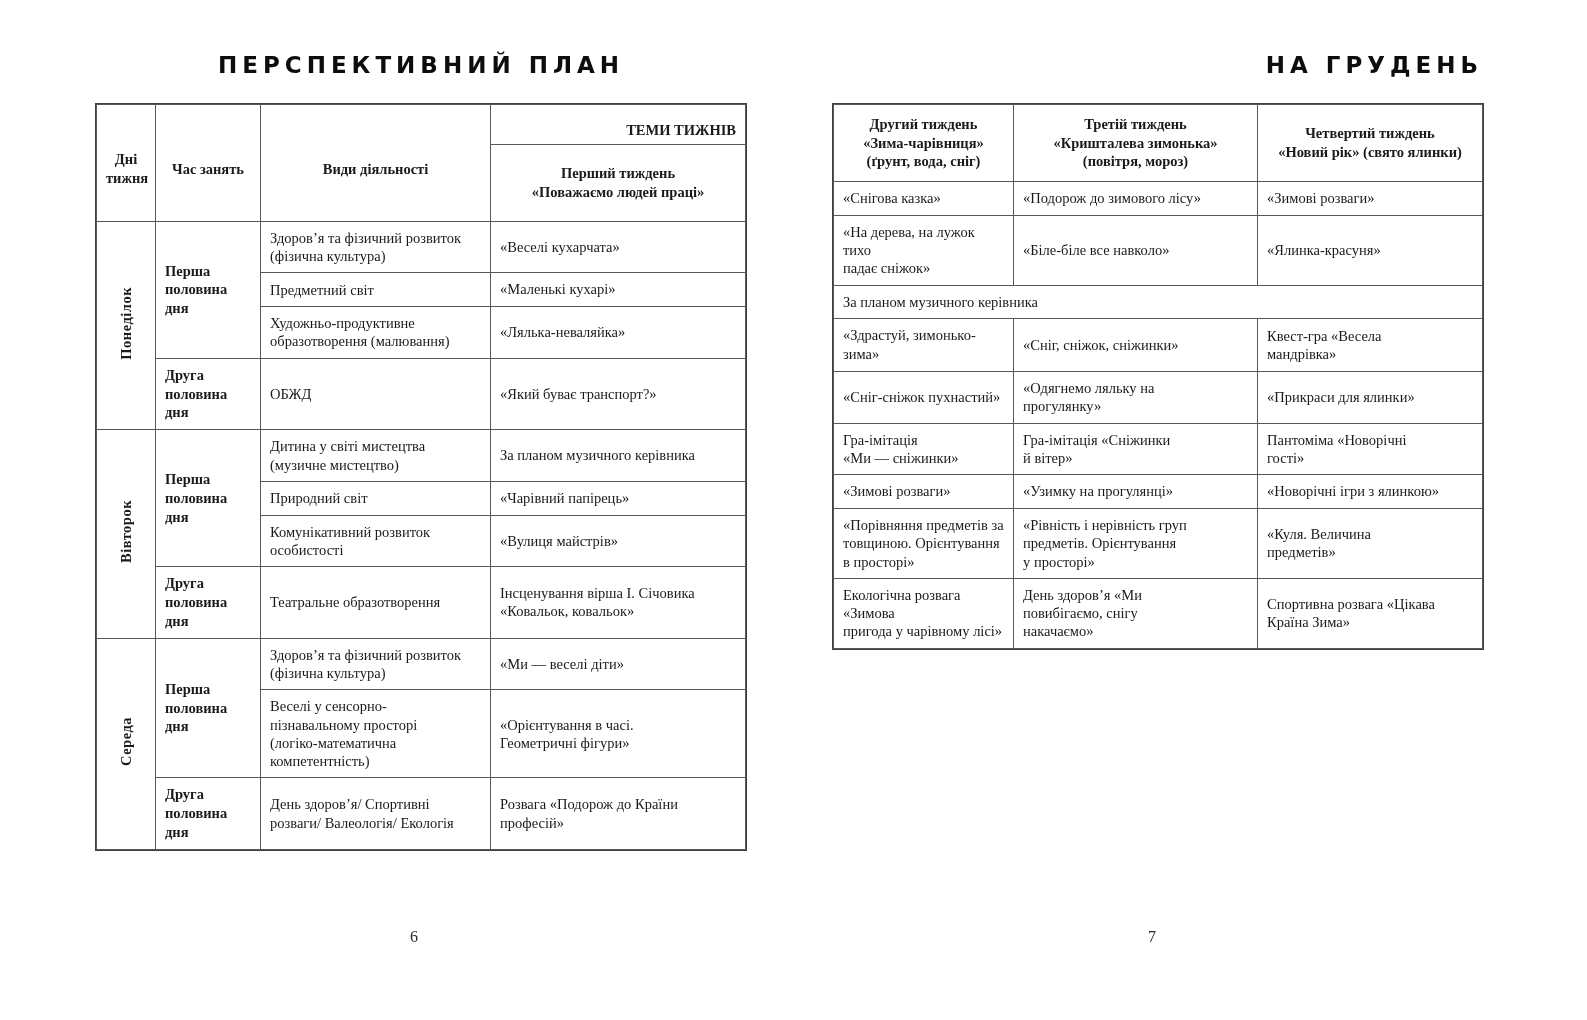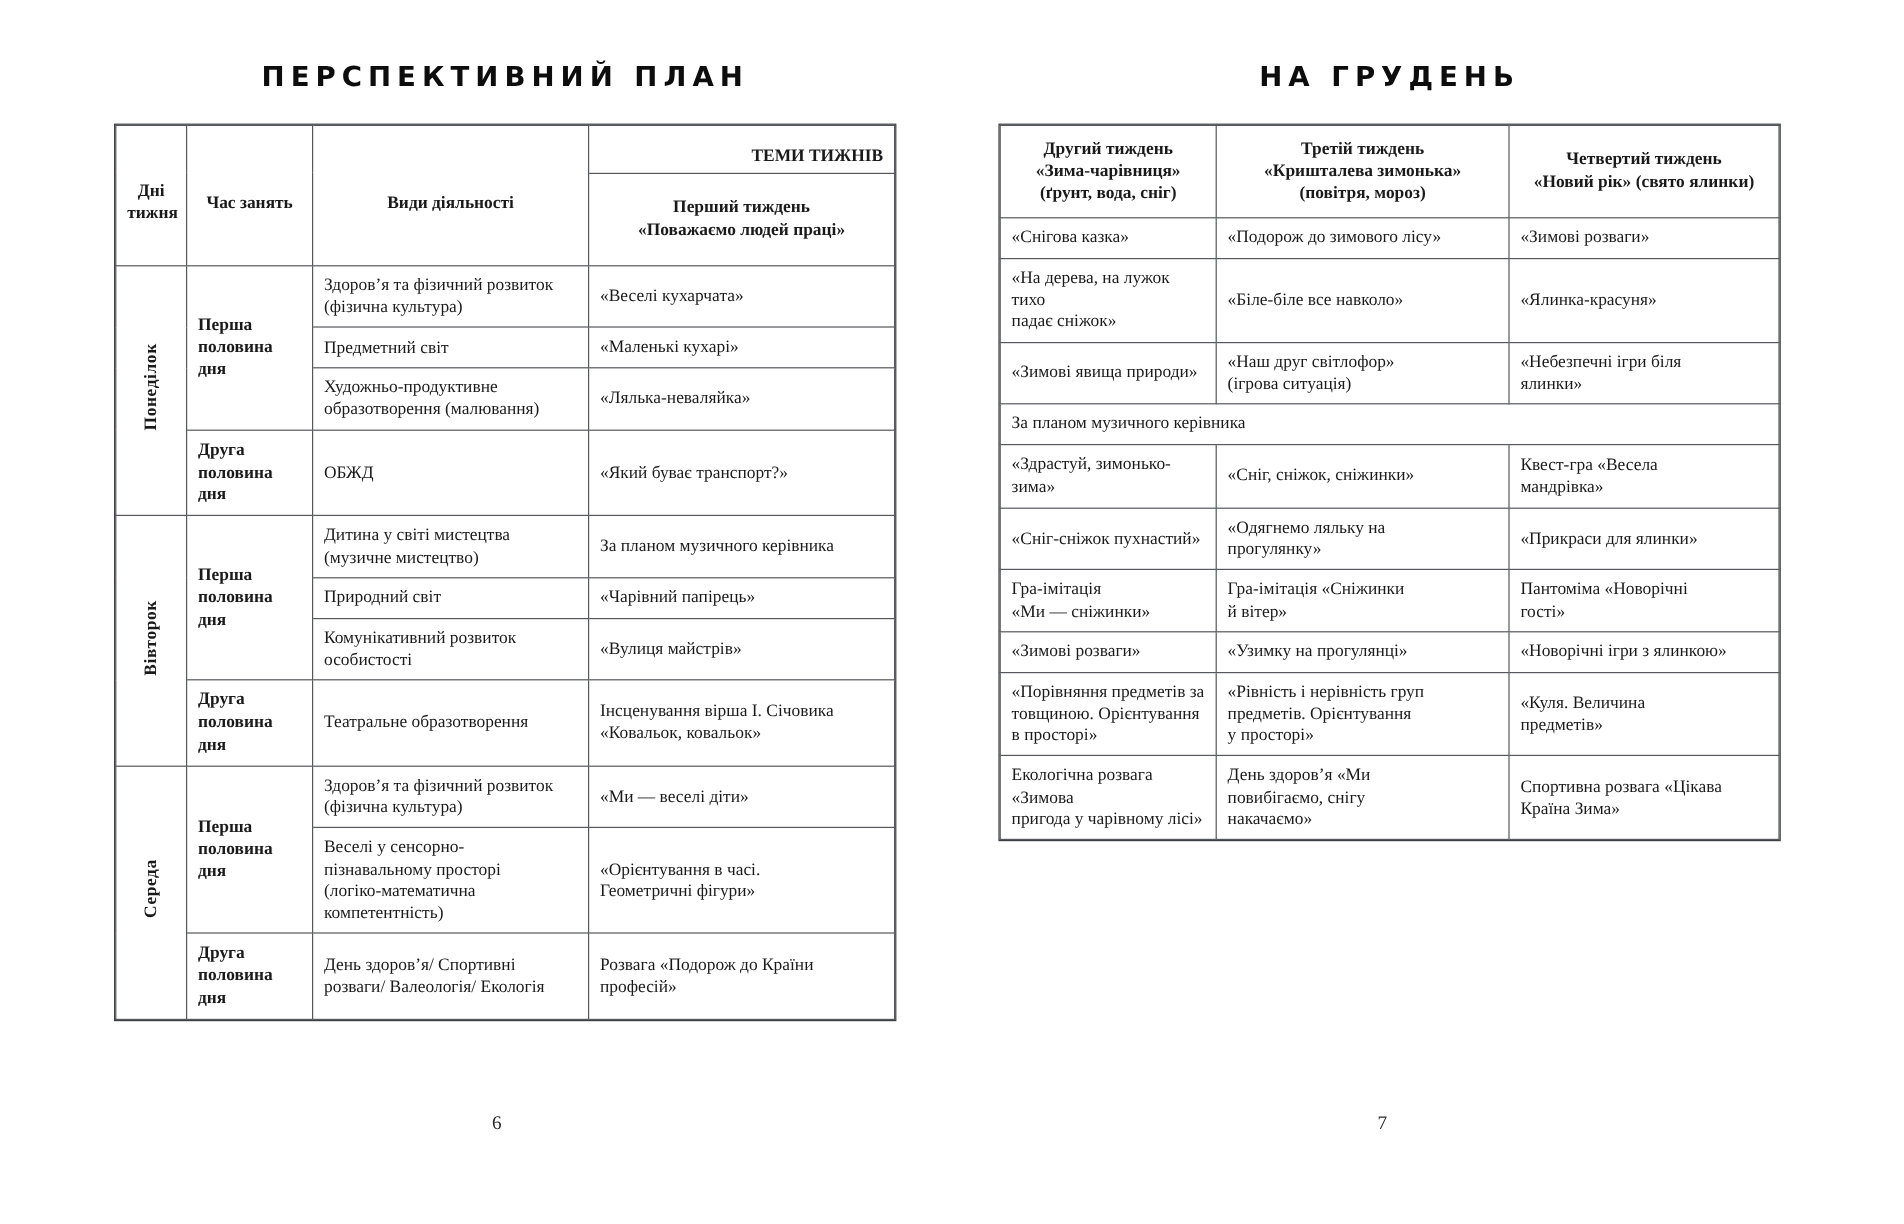--- a/index.html
+++ b/index.html
@@ -20,21 +20,21 @@
   }
   .title-left{
     position:absolute;left:96px;top:0;width:650px;
     text-align:center;
     font-family:"DejaVu Sans","Liberation Sans",sans-serif;
     font-weight:bold;font-size:23px;letter-spacing:5px;
     color:#0d0d0d;white-space:nowrap;
   }
   .title-right{
     position:absolute;left:833px;top:0;width:650px;
-    text-align:center;
+    text-align:right;
     font-family:"DejaVu Sans","Liberation Sans",sans-serif;
     font-weight:bold;font-size:23px;letter-spacing:5px;
     color:#0d0d0d;white-space:nowrap;
   }
 
   
   .sheet{position:absolute;top:104px;}
   .sheet.left{left:96px;width:650px;}
   .sheet.right{left:833px;width:650px;}
 
@@ -291,31 +291,20 @@
 
         <tr>
           <td class="tight">
             <div>«На дерева, на лужок тихо</div>
             <div>падає сніжок»</div>
           </td>
           <td>«Біле-біле все навколо»</td>
           <td>«Ялинка-красуня»</td>
         </tr>
 
-        <tr>
-          <td>«Зимові явища природи»</td>
-          <td class="tight">
-            <div>«Наш друг світлофор»</div>
-            <div>(ігрова ситуація)</div>
-          </td>
-          <td class="tight">
-            <div>«Небезпечні ігри біля</div>
-            <div>ялинки»</div>
-          </td>
-        </tr>
 
         <tr>
           <td colspan="3">За планом музичного керівника</td>
         </tr>
 
         <tr>
           <td>«Здрастуй, зимонько-зима»</td>
           <td>«Сніг, сніжок, сніжинки»</td>
           <td class="tight">
             <div>Квест-гра «Весела</div>

